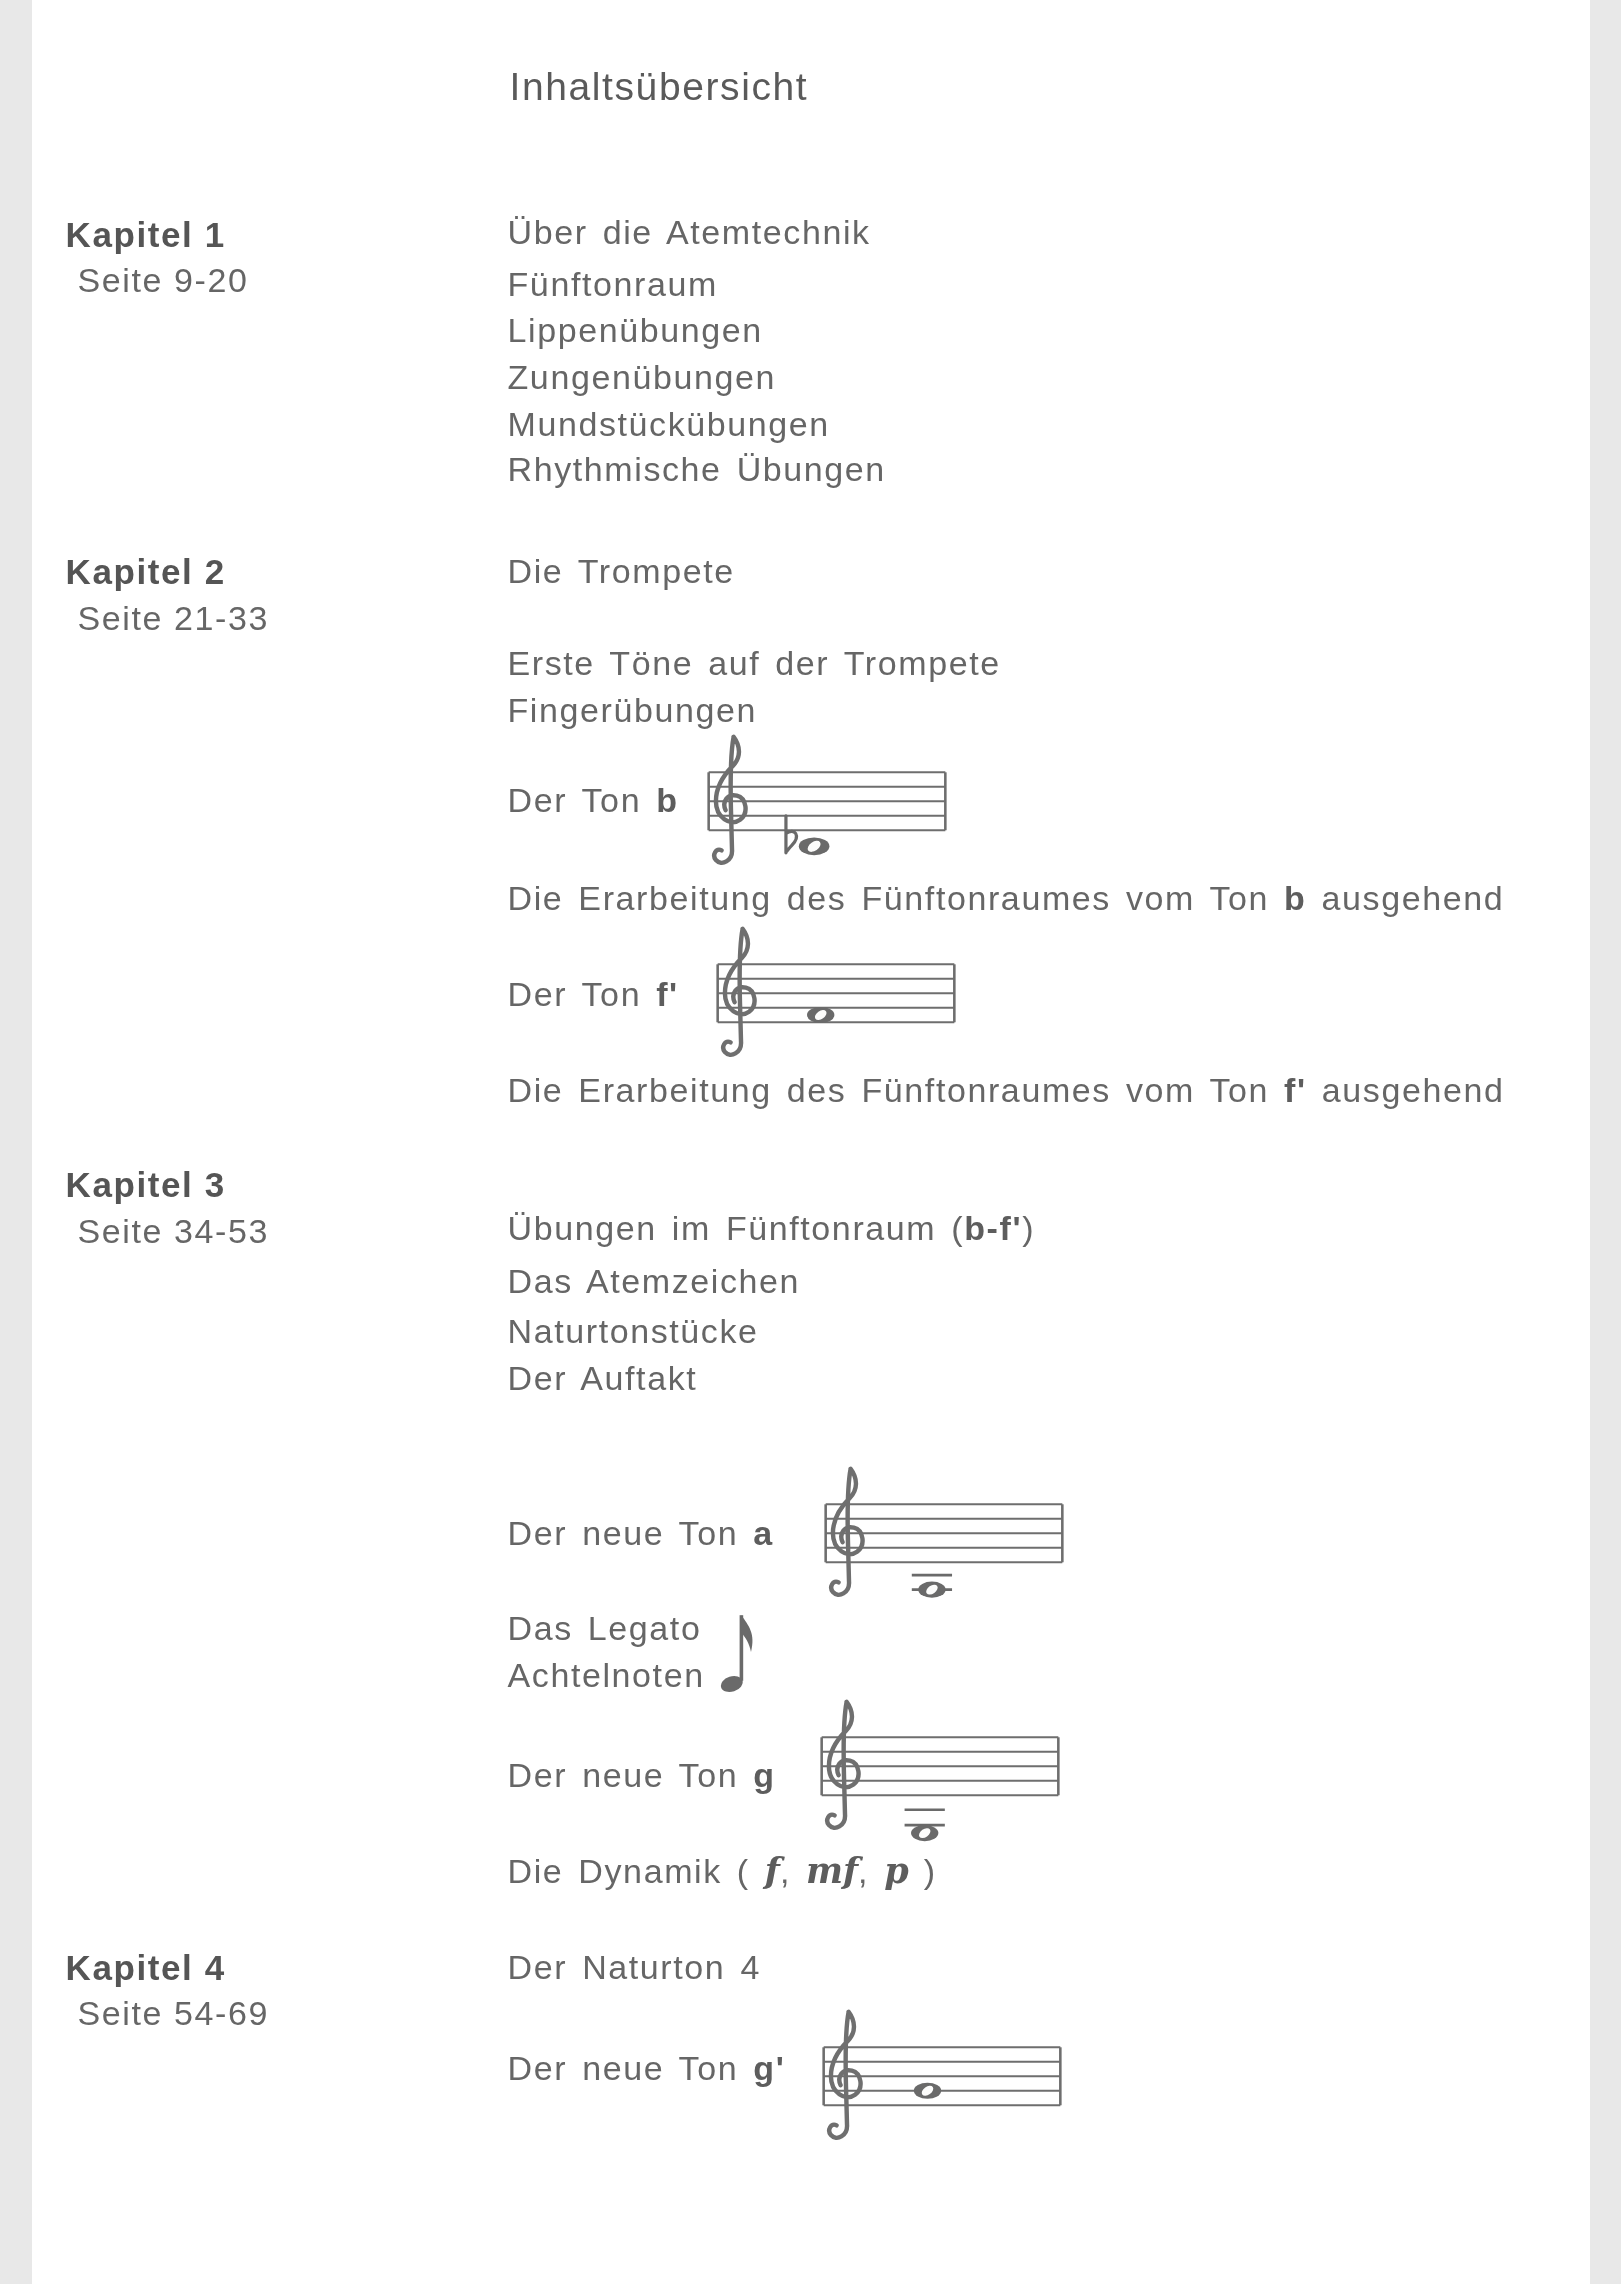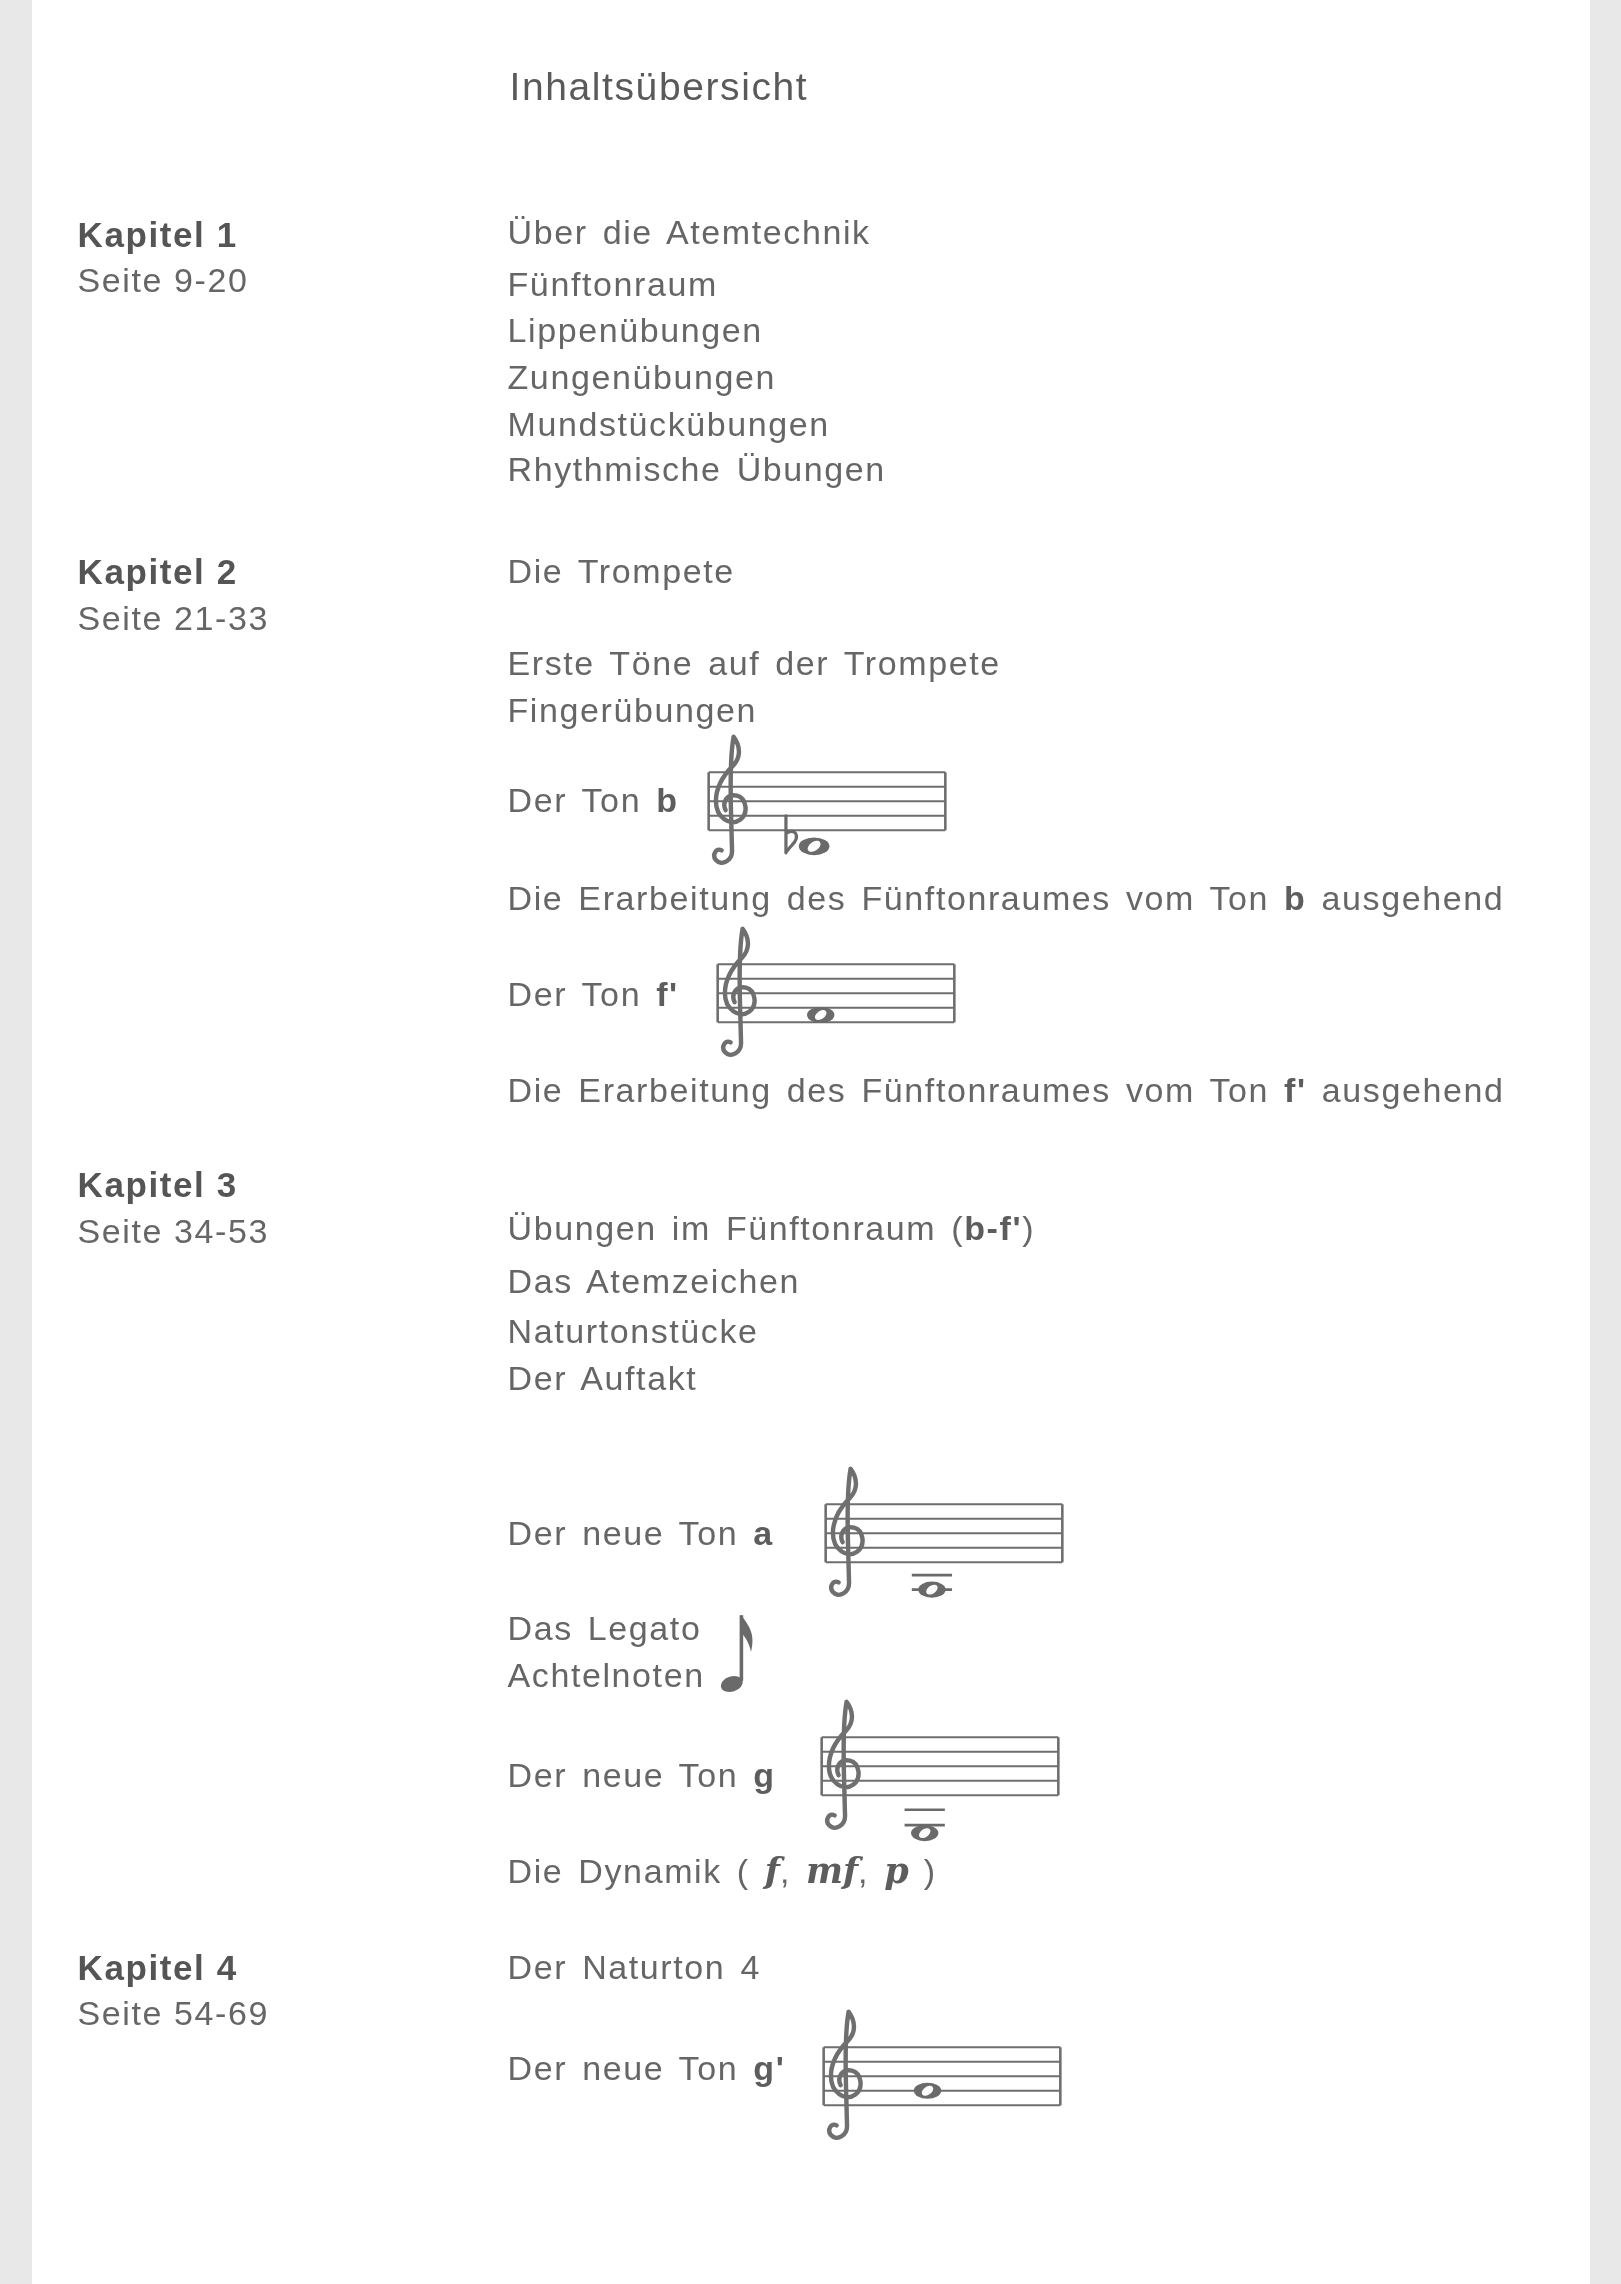--- a/index.html
+++ b/index.html
@@ -6,21 +6,21 @@
   .page{
     position:relative;width:1558px;height:2284px;margin:0 auto;
     background:#ffffff;overflow:hidden;
     font-family:"Liberation Sans",sans-serif;color:#666;
   }
   .title{
     position:absolute;left:478px;top:65px;margin:0;
     font-size:39px;font-weight:400;letter-spacing:1.6px;color:#5a5a5a;
   }
   .chap{
-    position:absolute;left:46px;font-size:35px;font-weight:bold;
+    position:absolute;left:34px;font-size:35px;font-weight:bold;
     color:#555;letter-spacing:1.6px;white-space:nowrap;
   }
   .pages{
     position:absolute;left:46px;font-size:34px;letter-spacing:1.6px;
     color:#666;white-space:nowrap;text-align:right;
   }
   .line{
     position:absolute;left:476px;font-size:34px;letter-spacing:1.6px;
     word-spacing:4px;color:#666;white-space:nowrap;
   }

